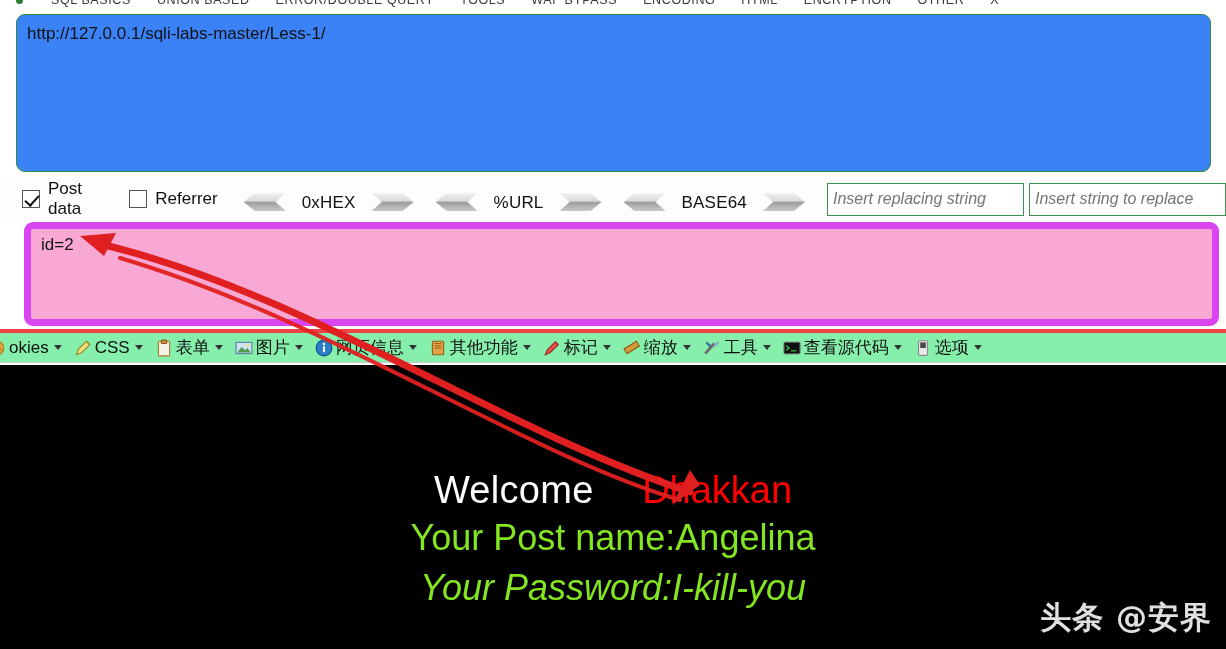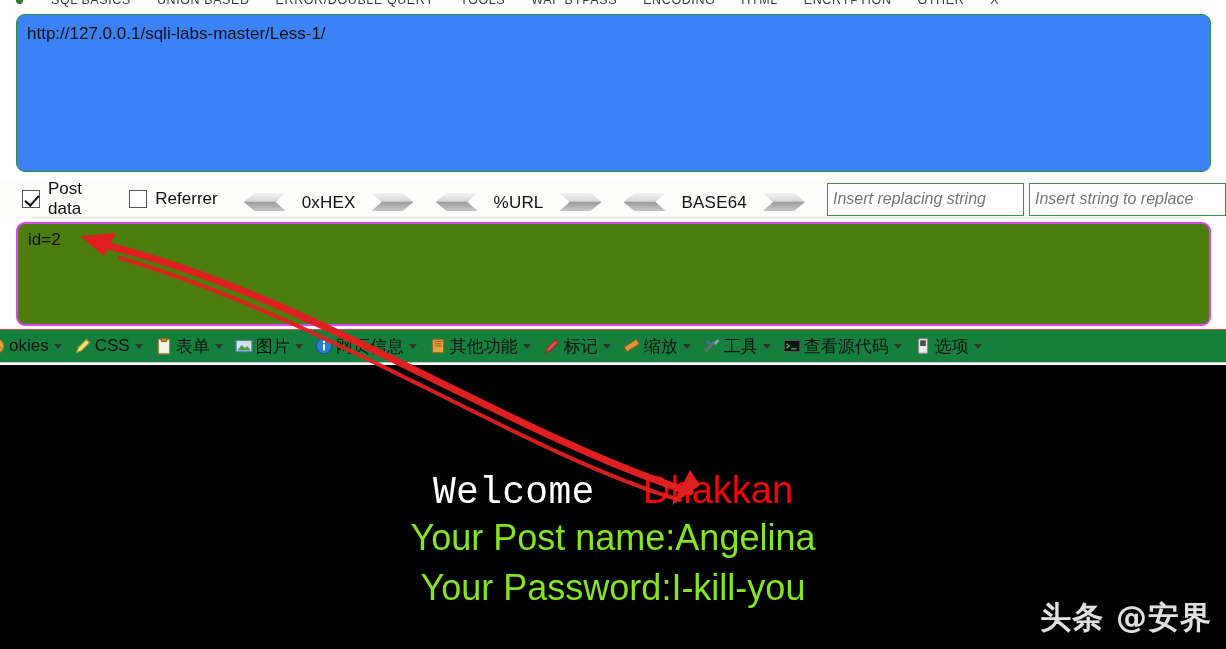--- a/index.html
+++ b/index.html
@@ -82,36 +82,36 @@
     border: 1px solid #3c8f4e; background: #fff;
     font-size: 16px; font-style: italic; color: #7a7a7a;
     padding: 0 5px;
     font-family: "Liberation Sans", sans-serif;
     outline: none;
   }
   .repl-input:first-of-type { margin-right: 5px; }
 
   
   .postbox {
-    position: absolute; left: 16px; top: 222px;
+    position: absolute; left: 24px; top: 222px;
     width: 1195px; height: 104px;
-    border: 2px solid #d946ef; border-radius: 9px;
-    background: #4d7c0f;
+    border: 7px solid #d946ef; border-radius: 9px;
+    background: #f9a8d4;
   }
   .postbox-text {
     padding: 6px 10px 0 10px;
     font-size: 17px; color: #111;
   }
 
   
   .cntoolbar {
     position: absolute; left: 0; top: 329px;
     width: 1226px; height: 34px;
-    background: #15803d;
-    border-top: 1px solid #ef4444;
+    background: #86efac;
+    border-top: 4px solid #ef4444;
     border-bottom: 1px solid #c9c8c5;
     display: flex; align-items: center;
     white-space: nowrap;
     overflow: hidden;
     padding-left: 0;
   }
   .cn-item {
     display: inline-flex; align-items: center; gap: 3px;
     font-size: 17px; color: #111; margin-right: 12px;
     font-family: "Liberation Sans", "DejaVu Sans", sans-serif;
@@ -130,33 +130,33 @@
     width: 1226px; height: 284px;
     background: #000000;
     overflow: hidden;
   }
   .welcome-row {
     position: absolute; left: 0; top: 104px; width: 1226px;
     text-align: center;
   }
   .welcome-word {
     font-size: 38px; color: #ffffff; letter-spacing: .3px;
-    font-family: Liberation Mono, monospace;
+    font-family: Liberation Sans, sans-serif;
   }
   .welcome-name {
     font-size: 38px; color: #ff0000; margin-left: 44px;
     font-family: "Liberation Sans", sans-serif;
   }
   .green-line {
     position: absolute; left: 0; width: 1226px; text-align: center;
     font-size: 36px; color: #84e521;
     font-family: "Liberation Sans", sans-serif;
   }
   .green-line.l1 { top: 152px; }
-  .green-line.l2 { top: 202px; }
+  .green-line.l2 { top: 202px; font-style: italic; }
 
   .watermark {
     position: absolute; right: 14px; bottom: 10px;
     font-size: 31px; color: #f2f2f2; font-weight: bold;
     letter-spacing: 1px;
     font-family: "DejaVu Sans", "Liberation Sans", sans-serif;
     opacity: .93;
     margin-left: 33px;
   }
 

